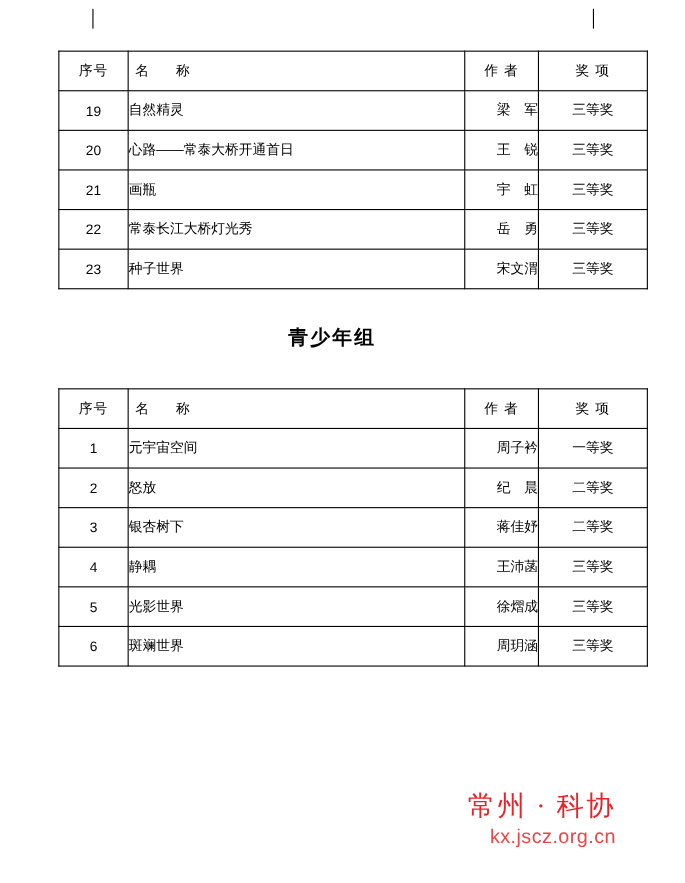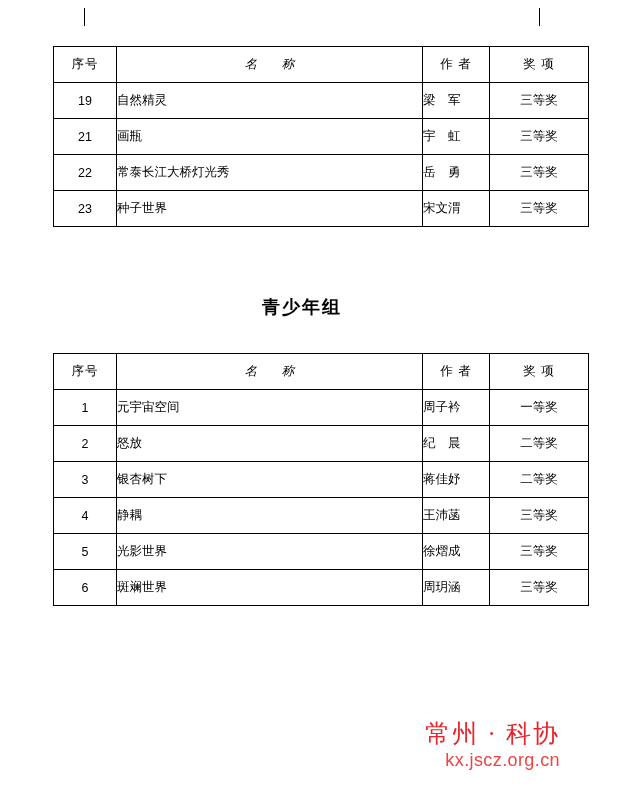--- a/index.html
+++ b/index.html
@@ -55,29 +55,28 @@
     font-weight: normal;
     font-size: 12.5px;
     color: #000000;
     padding: 0;
     height: 35px;
     vertical-align: middle;
   }
 
   .col-idx   { width: 62px;  text-align: center; }
   .col-name  { width: 305px; text-align: left; padding-left: 12px; }
-  .col-auth  { width: 66px;  text-align: left; }
+  .col-auth  { width: 66px;  text-align: right; }
   .col-award { width: 98px;  text-align: center; }
 
   .hdr-name {
-    text-align: center;
+    text-align: left;
     padding-left: 0;
     letter-spacing: 6px;
     text-indent: 6px;
-    font-style: italic;
   }
   .hdr-cell {
     text-align: center;
     letter-spacing: 1px;
   }
 
   
   #table-top-wrap {
     position: absolute;
     left: 53px;
@@ -147,20 +146,26 @@
         </tr>
       </thead>
       <tbody>
         <tr>
           <td class="col-idx">19</td>
           <td class="col-name">自然精灵</td>
           <td class="col-auth">梁　军</td>
           <td class="col-award">三等奖</td>
         </tr>
         <tr>
+          <td class="col-idx">20</td>
+          <td class="col-name">心路――常泰大桥开通首日</td>
+          <td class="col-auth">王　锐</td>
+          <td class="col-award">三等奖</td>
+        </tr>
+        <tr>
           <td class="col-idx">21</td>
           <td class="col-name">画瓶</td>
           <td class="col-auth">宇　虹</td>
           <td class="col-award">三等奖</td>
         </tr>
         <tr>
           <td class="col-idx">22</td>
           <td class="col-name">常泰长江大桥灯光秀</td>
           <td class="col-auth">岳　勇</td>
           <td class="col-award">三等奖</td>

